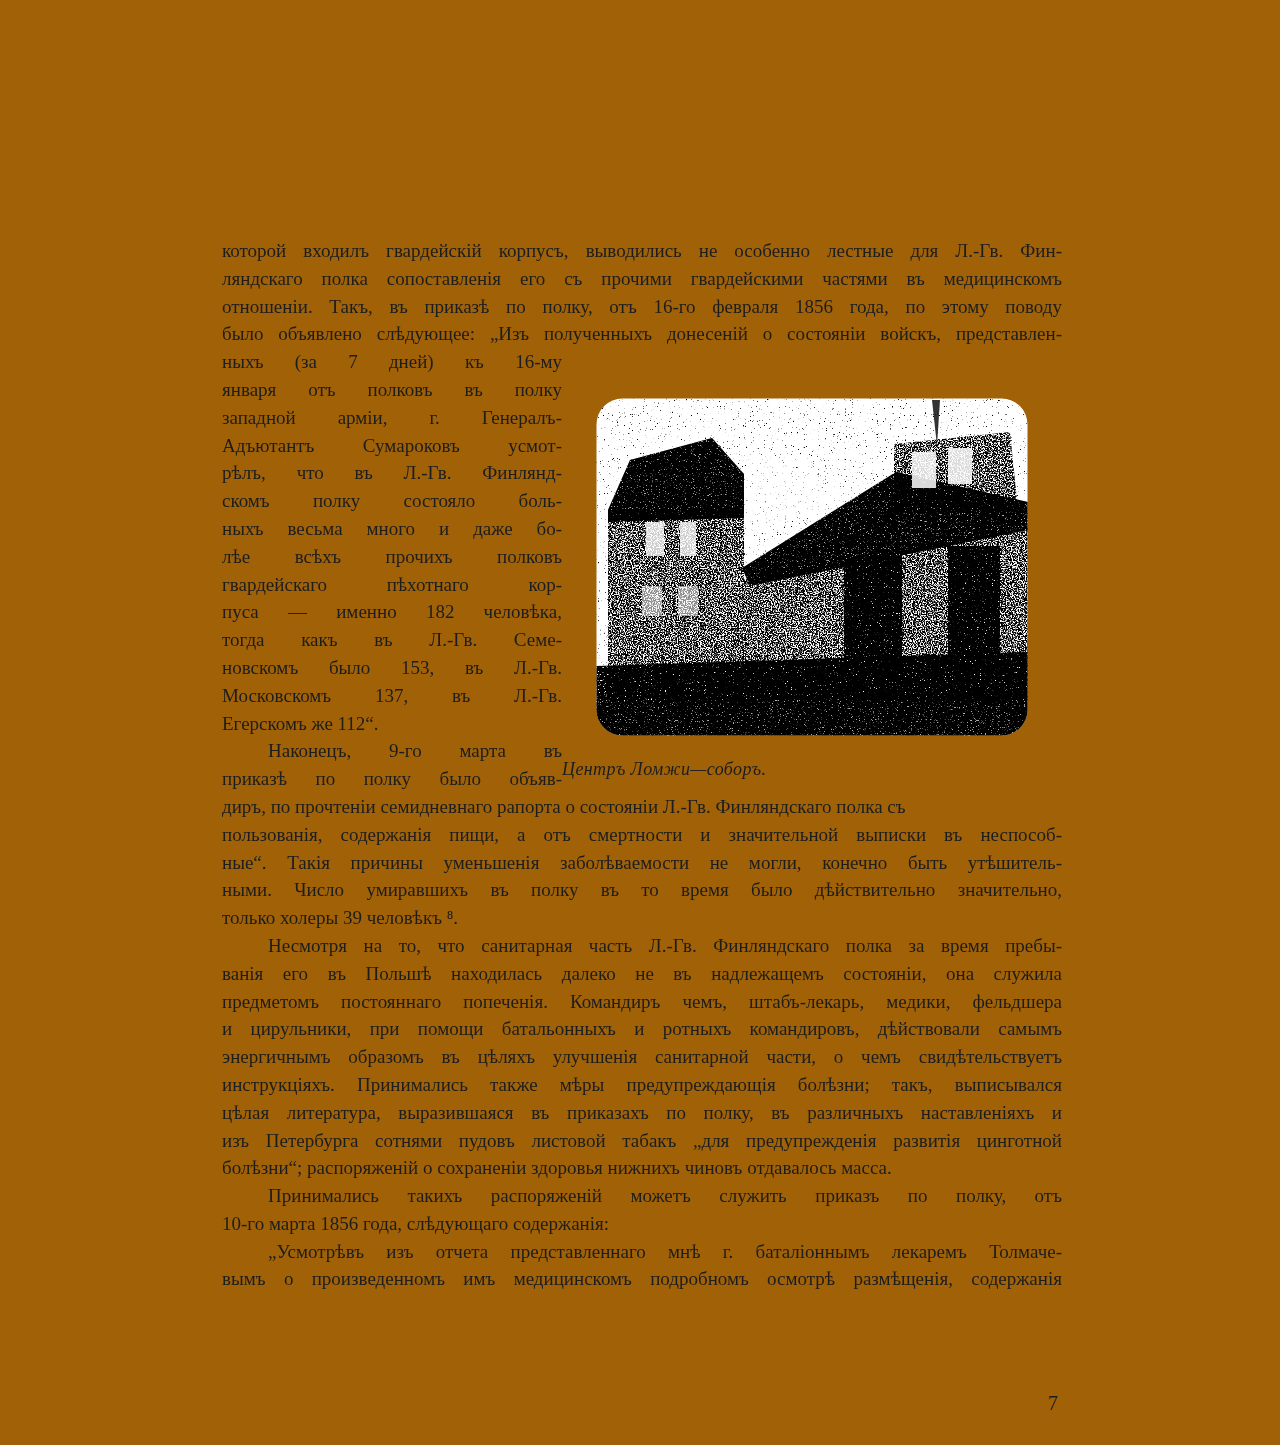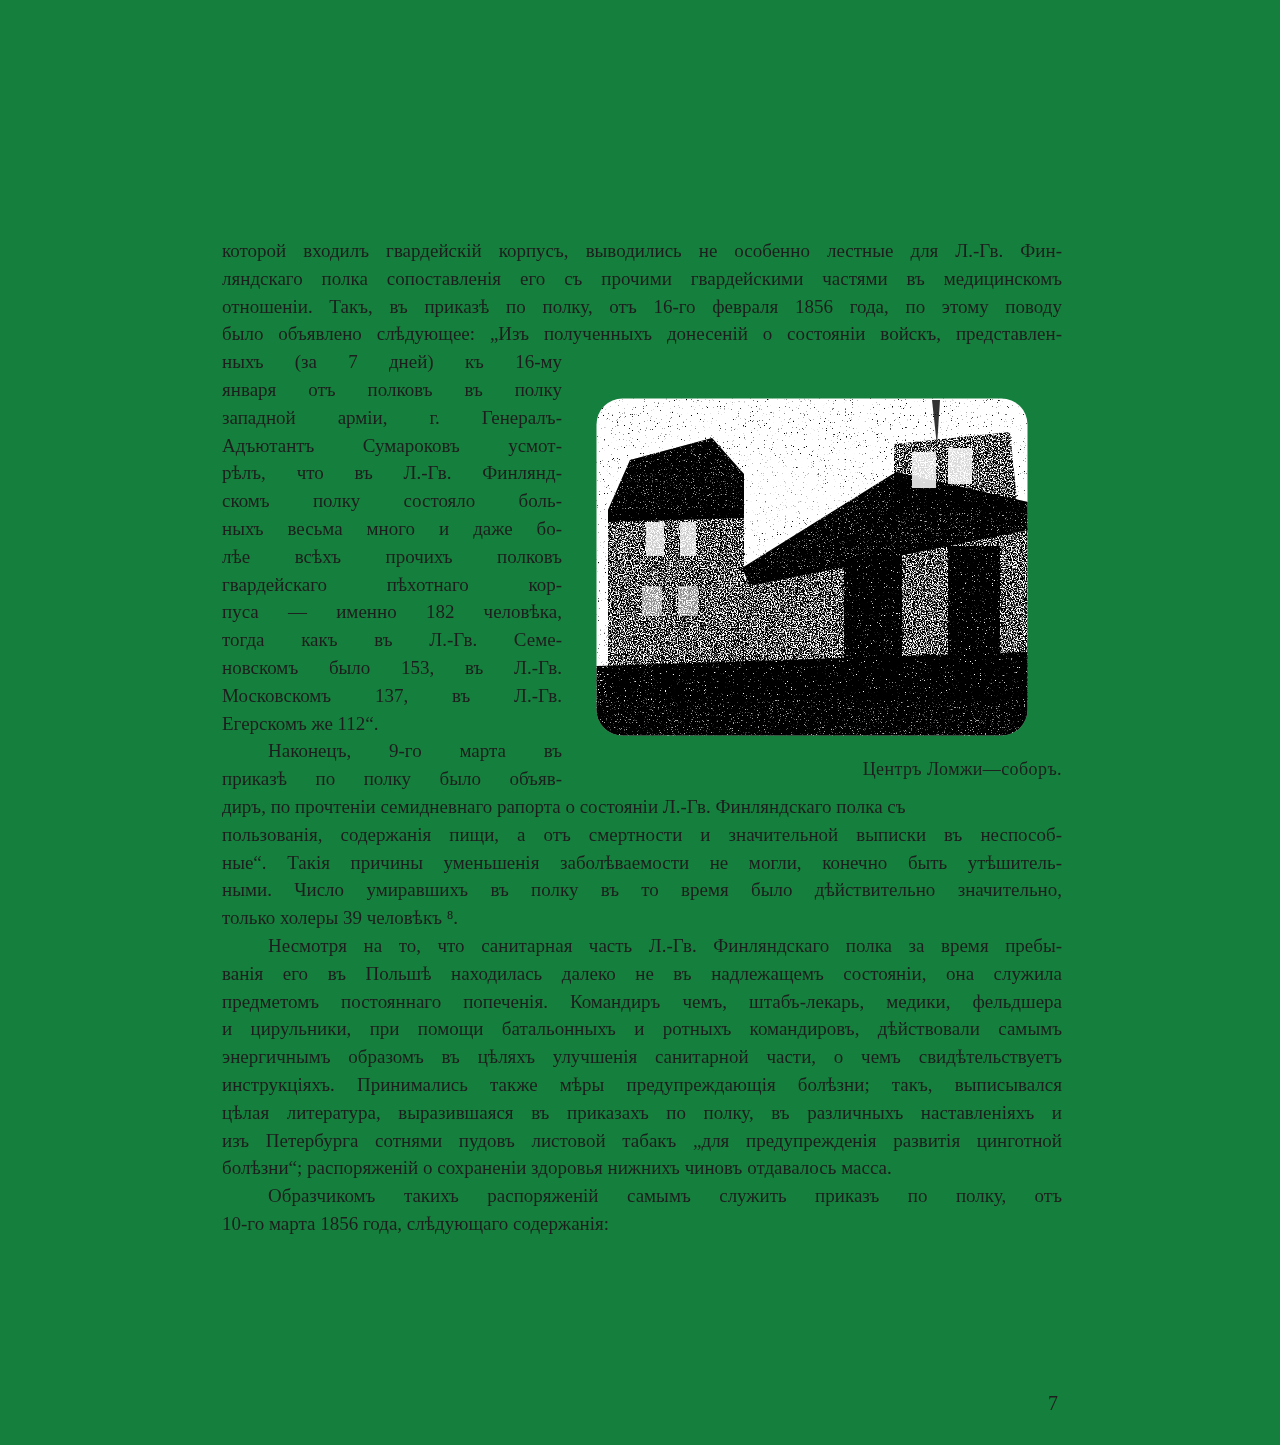--- a/index.html
+++ b/index.html
@@ -15,32 +15,32 @@
     line-height:27.8px;
     text-align:justify;
     text-align-last:justify;
     white-space:nowrap;
   }
   .para-end .ln:last-child { text-align-last:left; }
   .indent-first .ln:first-child { text-indent:46px; }
   .figure-float { float:right; width:500px; height:470px; }
   .engraving { display:block; width:432px; height:338px; margin:50px auto 0; }
   .caption {
-    margin-top:22px; text-align:right; 
+    margin-top:22px; text-align:left; font-style:italic;
     font-size:18px; line-height:22px; letter-spacing:0.4px;
   }
   .page-number {
     position:absolute; left:222px; top:1392px; width:840px;
     text-align:right; padding-right:4px; font-size:20px;
   }
 </style>
 </head>
 <body>
 
-<div class="page" style="background: #15803d; color: rgb(29, 29, 29);">
+<div class="page" style="background: #a16207; color: rgb(29, 29, 29);">
   <div class="content">
 
     <div class="lines">
         <div class="ln">которой входилъ гвардейскій корпусъ, выводились не особенно лестные для Л.-Гв. Фин-</div>
         <div class="ln">ляндскаго полка сопоставленія его съ прочими гвардейскими частями въ медицинскомъ</div>
         <div class="ln">отношеніи. Такъ, въ приказѣ по полку, отъ 16-го февраля 1856 года, по этому поводу</div>
         <div class="ln">было объявлено слѣдующее: „Изъ полученныхъ донесеній о состояніи войскъ, представлен-</div>
       </div>
 
     <div class="figure-float">
@@ -127,21 +127,25 @@
         <div class="ln">предметомъ постояннаго попеченія. Командиръ чемъ, штабъ-лекарь, медики, фельдшера</div>
         <div class="ln">и цирульники, при помощи батальонныхъ и ротныхъ командировъ, дѣйствовали самымъ</div>
         <div class="ln">энергичнымъ образомъ въ цѣляхъ улучшенія санитарной части, о чемъ свидѣтельствуетъ</div>
         <div class="ln">инструкціяхъ. Принимались также мѣры предупреждающія болѣзни; такъ, выписывался</div>
         <div class="ln">цѣлая литература, выразившаяся въ приказахъ по полку, въ различныхъ наставленіяхъ и</div>
         <div class="ln">изъ Петербурга сотнями пудовъ листовой табакъ „для предупрежденія развитія цинготной</div>
         <div class="ln">болѣзни“; распоряженій о сохраненіи здоровья нижнихъ чиновъ отдавалось масса.</div>
       </div>
 
     <div class="lines indent-first para-end">
-        <div class="ln">Образчикомъ такихъ распоряженій самымъ служить приказъ по полку, отъ</div>
+        <div class="ln">Принимались такихъ распоряженій можетъ служить приказъ по полку, отъ</div>
         <div class="ln">10-го марта 1856 года, слѣдующаго содержанія:</div>
       </div>
 
+    <div class="lines indent-first">
+        <div class="ln">„Усмотрѣвъ изъ отчета представленнаго мнѣ г. баталіоннымъ лекаремъ Толмаче-</div>
+        <div class="ln">вымъ о произведенномъ имъ медицинскомъ подробномъ осмотрѣ размѣщенія, содержанія</div>
+      </div>
 
   </div>
 
   <div class="page-number">7</div>
 </div>
 
 </body></html>

